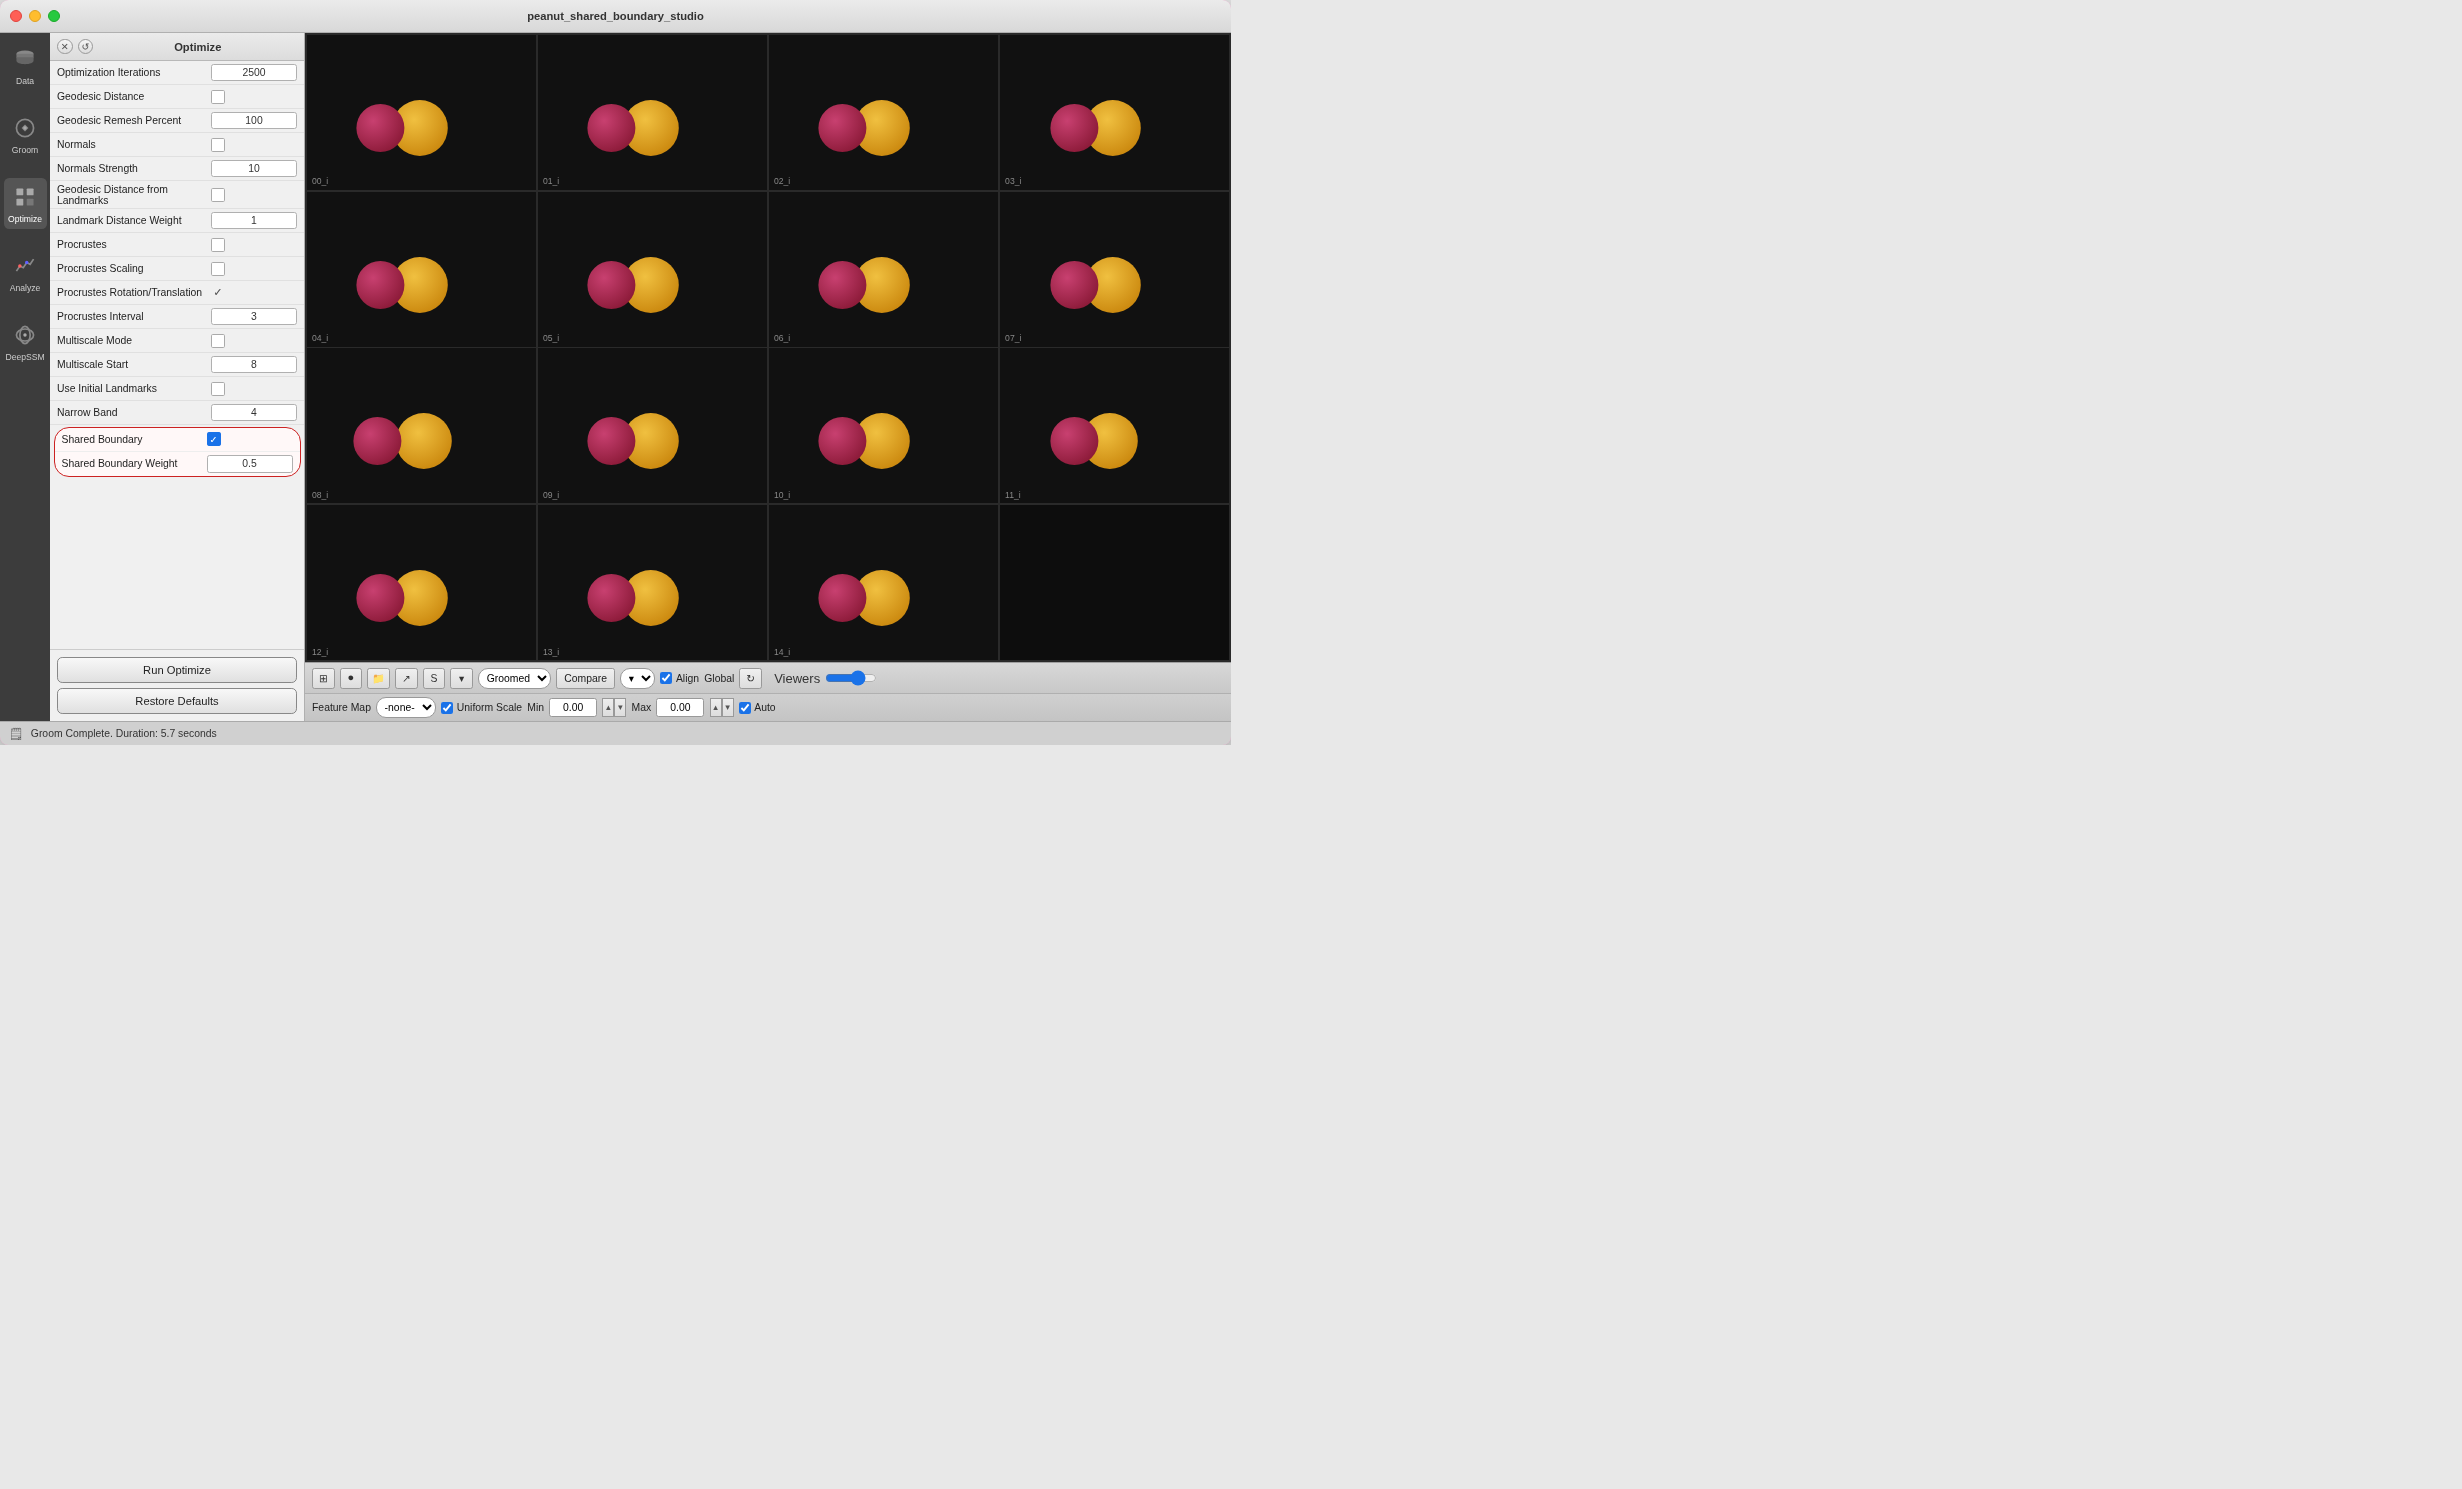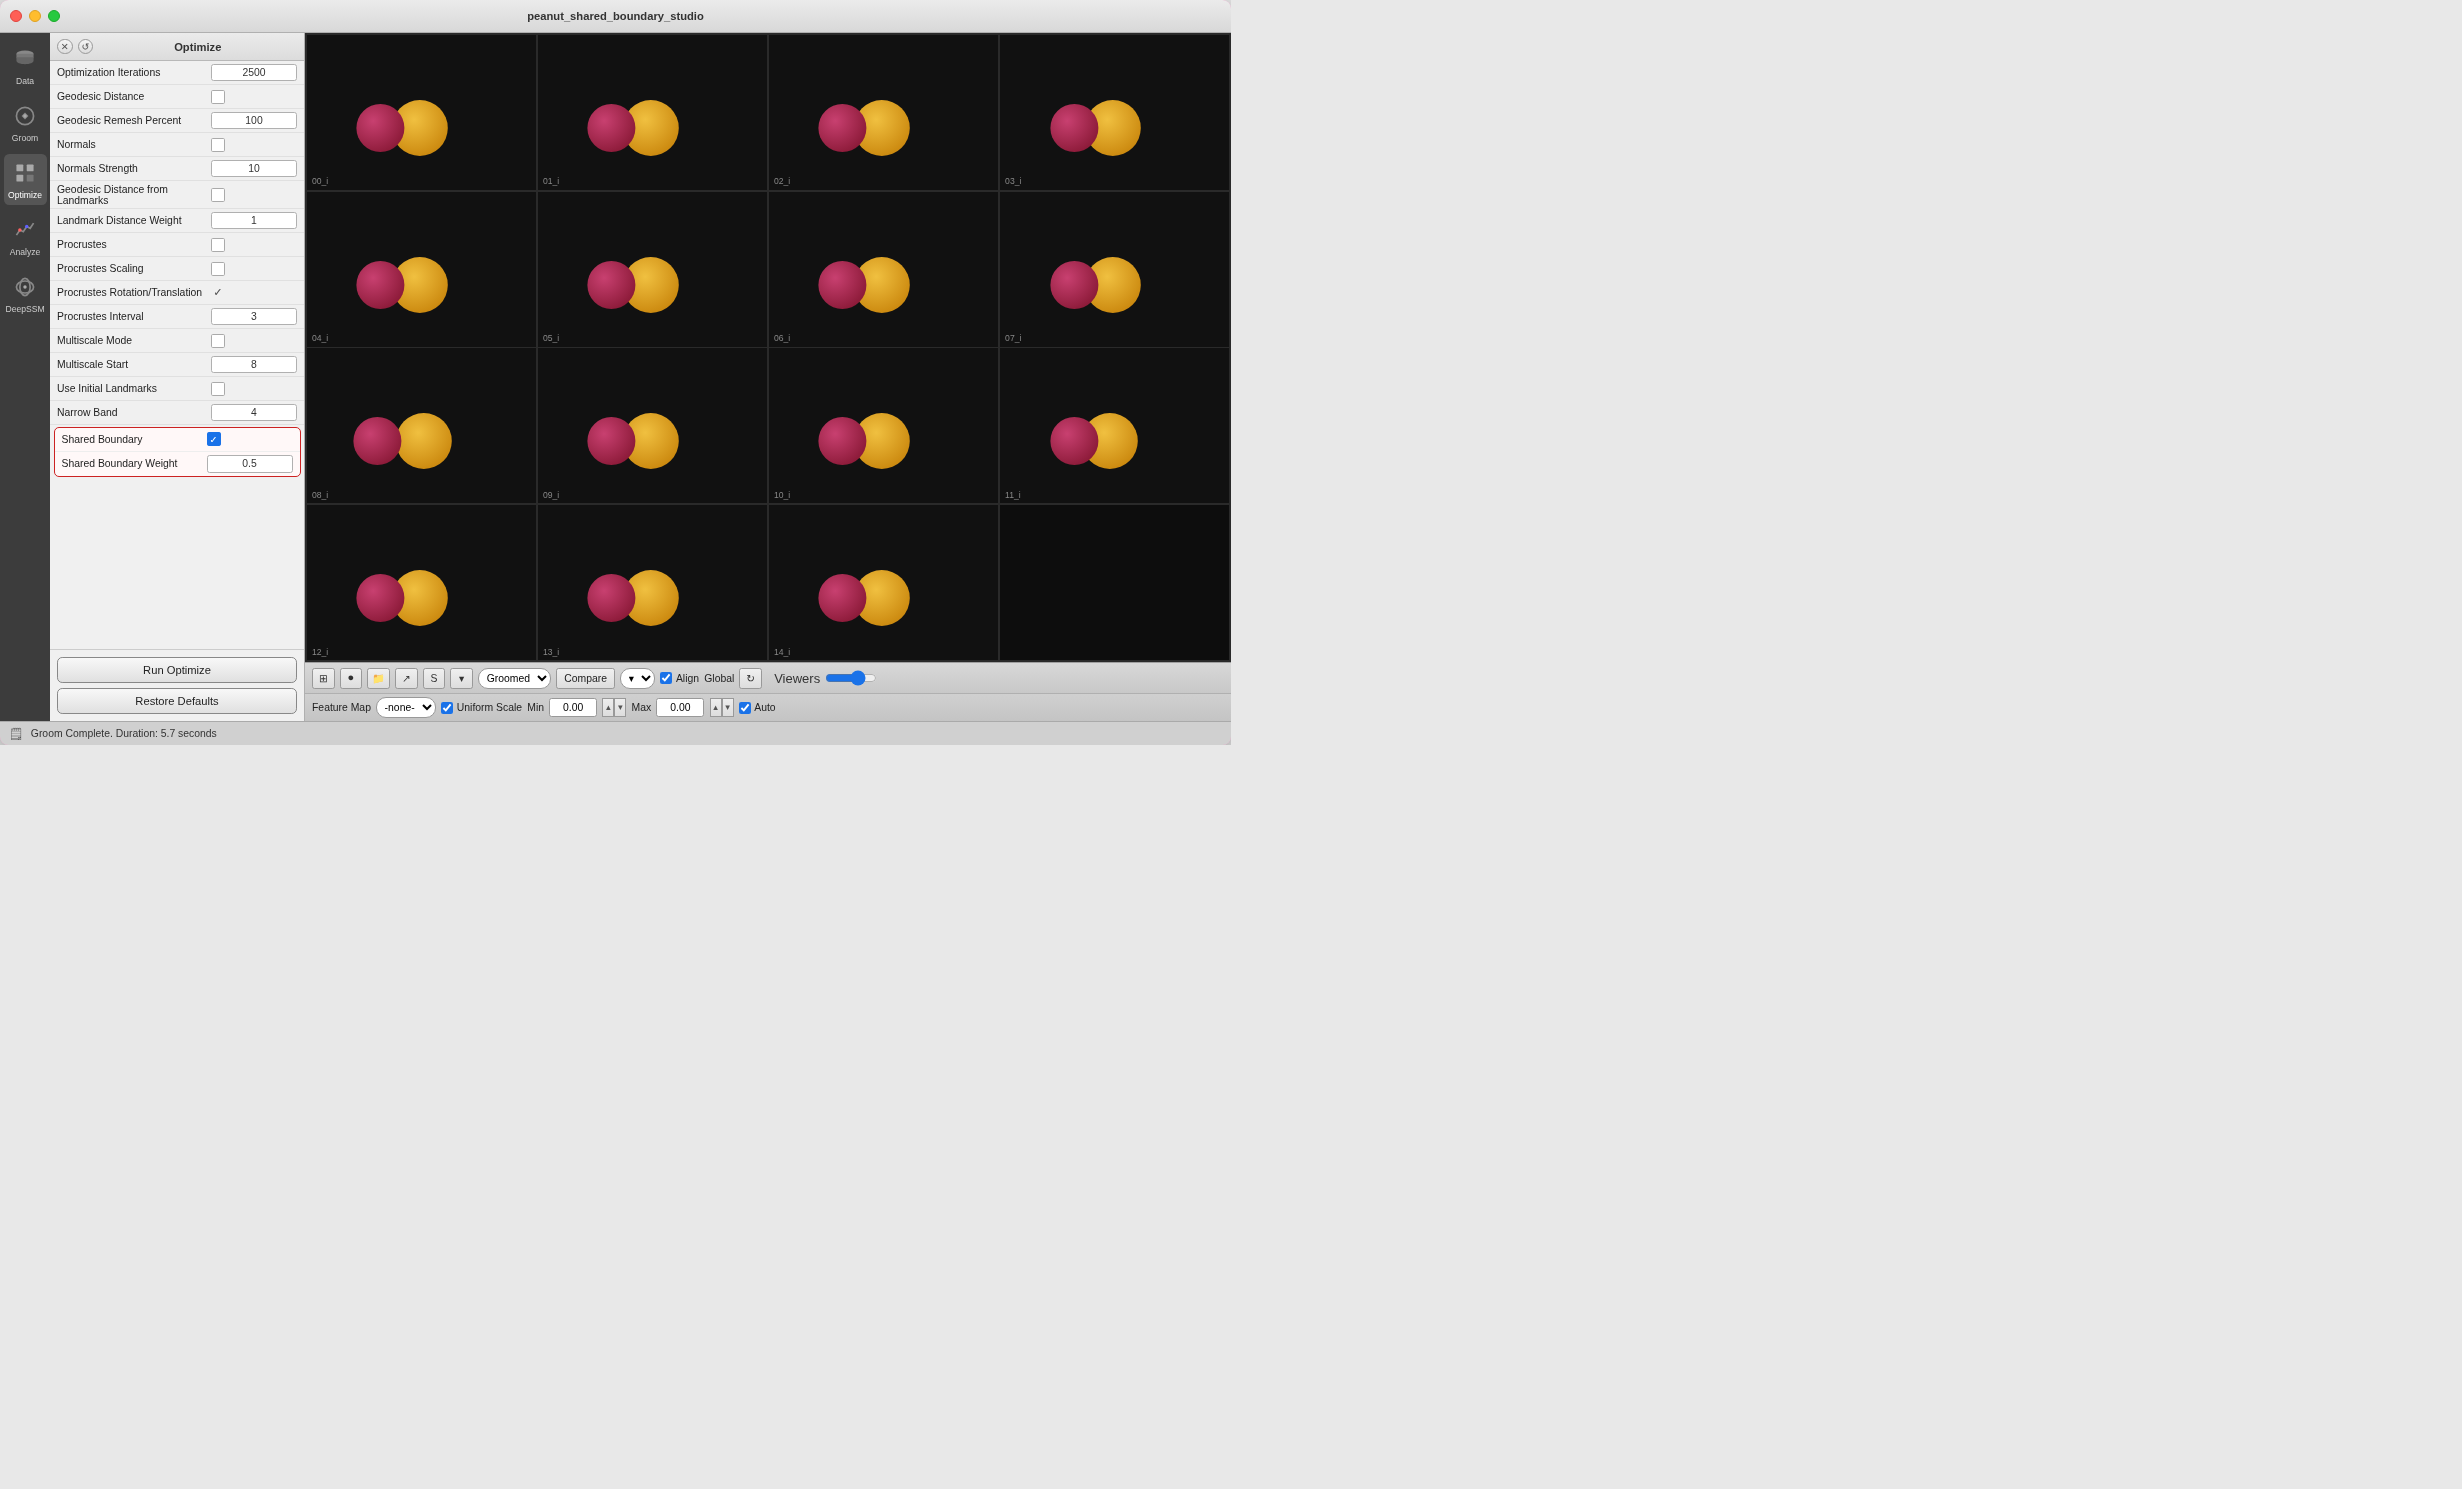--- a/index.html
+++ b/index.html
@@ -56,21 +56,21 @@
       overflow: hidden;
     }
     
     .sidebar {
       width: 50px;
       background: #3c3c3c;
       display: flex;
       flex-direction: column;
       align-items: center;
       padding-top: 7px;
-      gap: 6px;
+      gap: 18px;
       flex-shrink: 0;
     }
     .sidebar-item {
       width: 43px;
       display: flex;
       flex-direction: column;
       align-items: center;
       padding: 5.2px 3.5px;
       border-radius: 5.2px;
       cursor: pointer;
@@ -185,21 +185,21 @@
       width: 14px;
       height: 14px;
       display: flex;
       align-items: center;
       justify-content: center;
       color: #555;
       font-size: 11.2px;
     }
     .highlighted-section {
       border: 1.7px solid #cc2222;
-      border-radius: 5px;
+      border-radius: 15px;
       margin: 1.7px 3.5px;
       background: #fff8f8;
     }
     .highlighted-section .setting-row {
       border-bottom: 0.9px solid #eee;
     }
     .highlighted-section .setting-row:last-child {
       border-bottom: none;
     }
     .panel-buttons {

